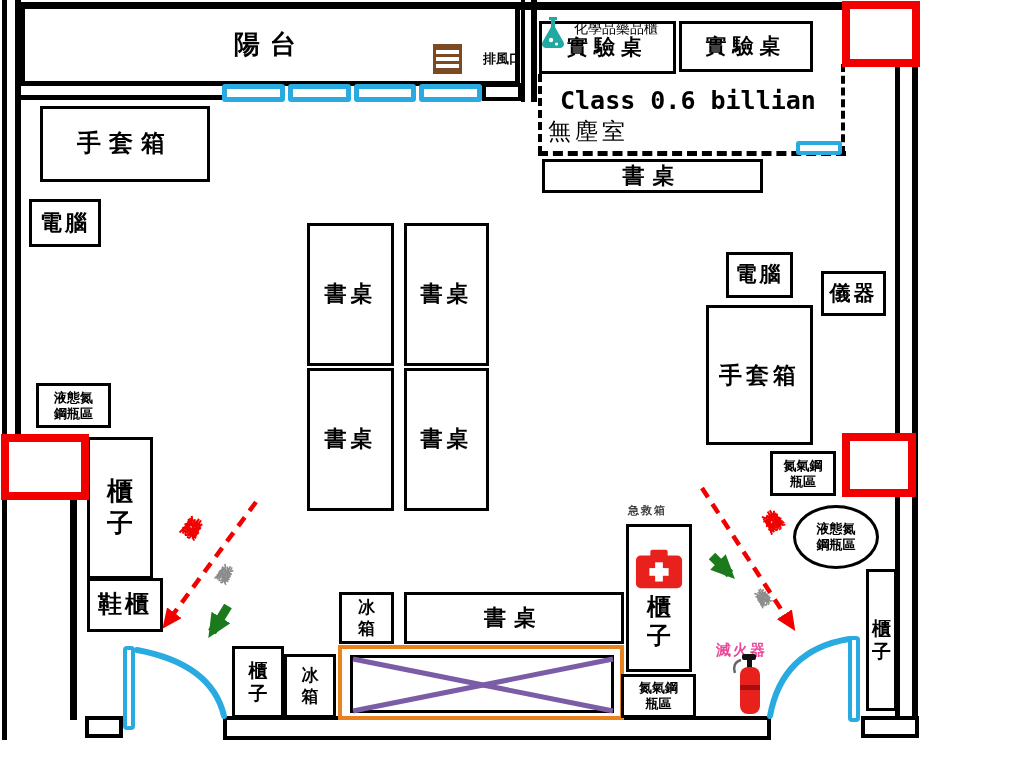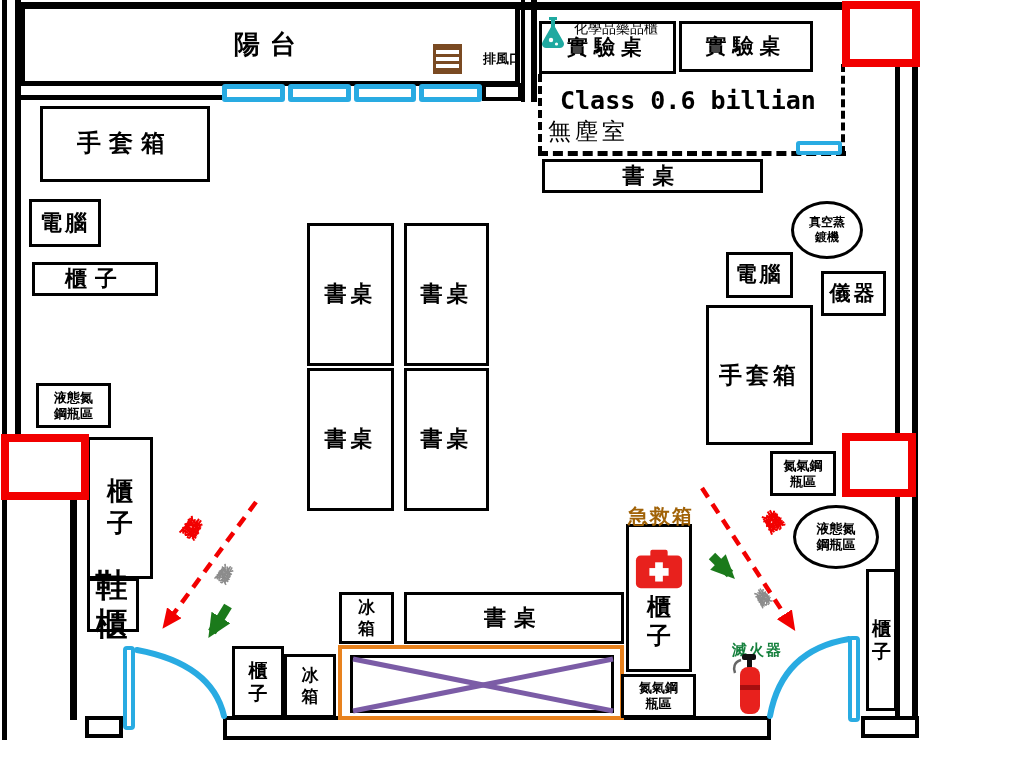--- a/index.html
+++ b/index.html
@@ -88,52 +88,45 @@
     <span>書桌</span>
   </div>
 
 
   <div class="box" style="left:40px;top:106px;width:170px;height:76px;font-size:24px;letter-spacing:8px;">
     <span>手套箱</span>
   </div>
   <div class="box" style="left:29px;top:199px;width:72px;height:48px;font-size:22px;letter-spacing:3px;">
     <span>電腦</span>
   </div>
-  <div class="box" style="left:32px;top:262px;width:126px;height:34px;font-size:22px;letter-spacing:8px;">
-    <span>櫃子</span>
-  </div>
   <div class="box" style="left:36px;top:383px;width:75px;height:45px;font-size:13px;">
     <span>液態氮
 鋼瓶區</span>
   </div>
   <div class="box" style="left:87px;top:437px;width:66px;height:142px;font-size:26px;">
     <span>櫃
 子</span>
   </div>
-  <div class="box" style="left:87px;top:578px;width:52px;height:54px;font-size:32px;letter-spacing:3px;">
+  <div class="box" style="left:87px;top:578px;width:76px;height:54px;font-size:24px;letter-spacing:3px;">
     <span>鞋櫃</span>
   </div>
 
   <div class="box" style="left:307px;top:223px;width:87px;height:143px;font-size:22px;letter-spacing:4px;">
     <span>書桌</span>
   </div>
   <div class="box" style="left:404px;top:223px;width:85px;height:143px;font-size:22px;letter-spacing:4px;">
     <span>書桌</span>
   </div>
   <div class="box" style="left:307px;top:368px;width:87px;height:143px;font-size:22px;letter-spacing:4px;">
     <span>書桌</span>
   </div>
   <div class="box" style="left:404px;top:368px;width:85px;height:143px;font-size:22px;letter-spacing:4px;">
     <span>書桌</span>
   </div>
 
-  <div class="box ellipse" style="left:791px;top:201px;width:72px;height:58px;font-size:12px;">
-    <span>真空蒸
-鍍機</span>
-  </div>
   <div class="box" style="left:726px;top:252px;width:67px;height:46px;font-size:21px;letter-spacing:3px;">
     <span>電腦</span>
   </div>
   <div class="box" style="left:821px;top:271px;width:65px;height:45px;font-size:21px;letter-spacing:3px;">
     <span>儀器</span>
   </div>
   <div class="box" style="left:706px;top:305px;width:107px;height:140px;font-size:23px;letter-spacing:4px;">
     <span>手套箱</span>
   </div>
   <div class="box" style="left:770px;top:451px;width:66px;height:45px;font-size:13px;">
@@ -162,37 +155,37 @@
 
   <div class="box" style="left:232px;top:646px;width:52px;height:72px;font-size:19px;">
     <span>櫃
 子</span>
   </div>
   <div class="box" style="left:284px;top:654px;width:52px;height:64px;font-size:17px;">
     <span>冰
 箱</span>
   </div>
 
-  <div class="lbl" style="left:628px;top:503px;font-size:20px;font-weight:bold;color:#a16207;letter-spacing:2px;">急救箱</div>
+  <div class="lbl" style="left:628px;top:503px;font-size:11px;font-weight:bold;color:#404040;letter-spacing:2px;">急救箱</div>
   <div class="box" style="left:626px;top:524px;width:66px;height:148px;font-size:24px;flex-direction:column;gap:2px;padding-top:4px;">
     <svg width="50" height="42" viewBox="0 0 52 42">
       <rect x="17" y="0" width="18" height="9" rx="2" fill="#E8211D"></rect>
       <rect x="2" y="6" width="48" height="34" rx="5" fill="#E8211D"></rect>
       <rect x="22" y="13" width="8" height="20" fill="#fff"></rect>
       <rect x="16" y="19" width="20" height="8" fill="#fff"></rect>
     </svg>
     <span>櫃
 子</span>
   </div>
   <div class="box" style="left:621px;top:674px;width:75px;height:44px;font-size:13px;">
     <span>氮氣鋼
 瓶區</span>
   </div>
 
-  <div class="lbl" style="left:732px;top:641px;font-size:15px;font-weight:bold;color:#15803d;letter-spacing:2px;">滅火器</div>
+  <div class="lbl" style="left:716px;top:641px;font-size:15px;font-weight:bold;color:#ec4899;letter-spacing:2px;">滅火器</div>
   <svg class="icon" style="left:731px;top:652px;" width="32" height="64" viewBox="0 0 32 64">
     <path d="M10 8 C3 10 2 16 4 21" stroke="#666" stroke-width="2.5" fill="none"></path>
     <rect x="11" y="2" width="14" height="6" rx="2" fill="#111"></rect>
     <rect x="16" y="8" width="5" height="8" fill="#111"></rect>
     <rect x="9" y="15" width="20" height="47" rx="8" fill="#E8211D"></rect>
     <rect x="9" y="33" width="20" height="5" fill="#A50F0F"></rect>
   </svg>
 
   <div class="panel" style="left:123px;top:646px;height:84px;"></div>
   <div class="panel" style="left:848px;top:636px;height:86px;"></div>

